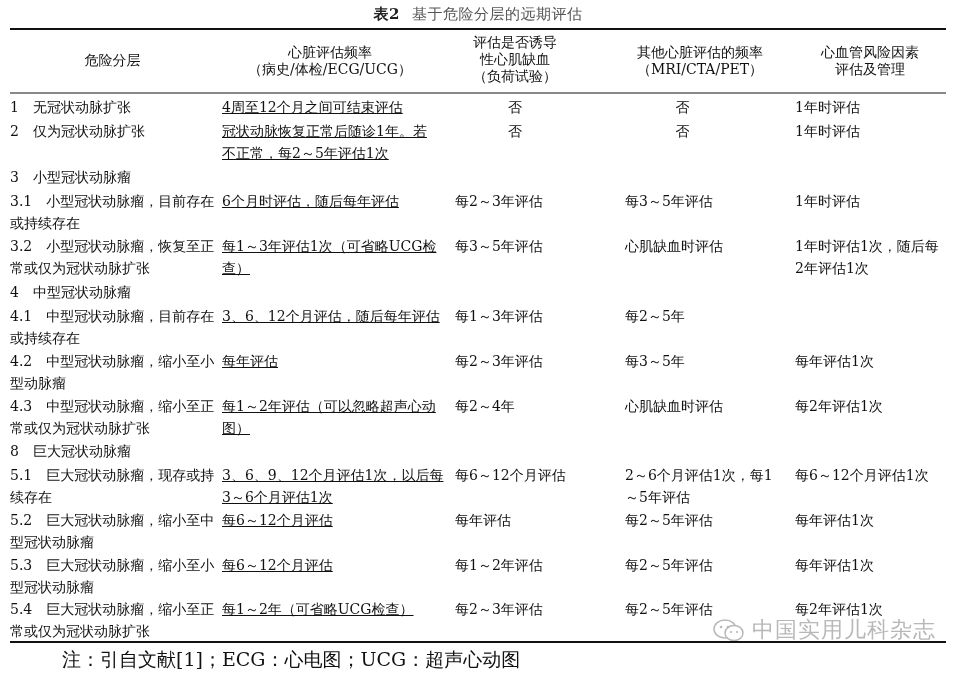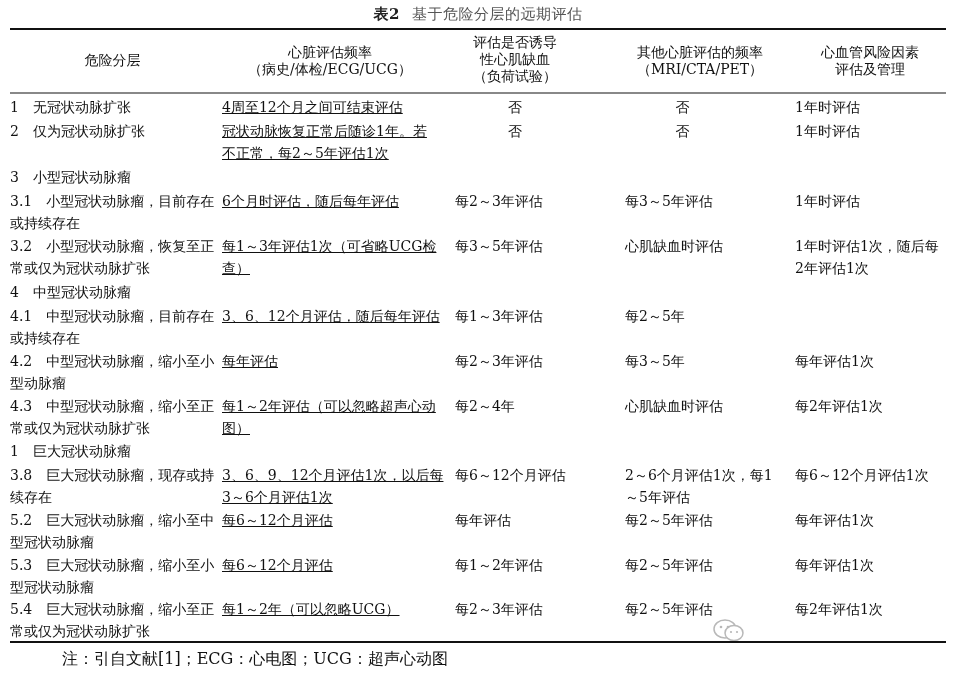--- a/index.html
+++ b/index.html
@@ -21,21 +21,21 @@
   .hcell {
     position: absolute; text-align: center; line-height: 17px; font-size: 14px;
   }
   .cell { position: absolute; line-height: 22px; font-size: 14px; white-space: nowrap; }
   .c1 { left: 10px; width: 205px; white-space: normal; }
   .c2 { left: 222px; width: 228px; white-space: normal; text-decoration: underline; }
   .c3 { left: 455px; width: 165px; }
   .c4 { left: 625px; width: 165px; white-space: normal; }
   .c5 { left: 795px; width: 150px; white-space: normal; }
   .ctr { text-align: center; }
-  .note { position: absolute; left: 62px; top: 650px; font-size: 16px; line-height: 18px; }
+  .note { position: absolute; left: 62px; top: 650px; font-size: 19px; line-height: 18px; }
   .watermark {
     position: absolute; left: 712px; top: 618px; font-size: 22px; color: #b8b8b8;
     font-family: "DejaVu Sans", sans-serif; letter-spacing: 1px; line-height: 24px;
     display: flex; align-items: center;
   }
   .wm-icon { width: 34px; height: 24px; margin-right: 6px; }
 </style>
 </head>
 <body>
 
@@ -120,25 +120,25 @@
 
   <div>
     <div class="cell c1" style="top:395px">4.3　中型冠状动脉瘤，缩小至正常或仅为冠状动脉扩张</div>
     <div class="cell c2" style="top:395px">每1～2年评估（可以忽略超声心动图）</div>
     <div class="cell c3" style="top:395px">每2～4年</div>
     <div class="cell c4" style="top:395px">心肌缺血时评估</div>
     <div class="cell c5" style="top:395px">每2年评估1次</div>
   </div>
 
   <div>
-    <div class="cell c1" style="top:440px">1　巨大冠状动脉瘤</div>
+    <div class="cell c1" style="top:440px">8　巨大冠状动脉瘤</div>
   </div>
 
   <div>
-    <div class="cell c1" style="top:464px">3.8　巨大冠状动脉瘤，现存或持续存在</div>
+    <div class="cell c1" style="top:464px">5.1　巨大冠状动脉瘤，现存或持续存在</div>
     <div class="cell c2" style="top:464px">3、6、9、12个月评估1次，以后每3～6个月评估1次</div>
     <div class="cell c3" style="top:464px">每6～12个月评估</div>
     <div class="cell c4" style="top:464px;width:158px">2～6个月评估1次，每1～5年评估</div>
     <div class="cell c5" style="top:464px;width:155px">每6～12个月评估1次</div>
   </div>
 
   <div>
     <div class="cell c1" style="top:509px">5.2　巨大冠状动脉瘤，缩小至中型冠状动脉瘤</div>
     <div class="cell c2" style="top:509px">每6～12个月评估</div>
     <div class="cell c3" style="top:509px">每年评估</div>
@@ -149,33 +149,34 @@
   <div>
     <div class="cell c1" style="top:554px">5.3　巨大冠状动脉瘤，缩小至小型冠状动脉瘤</div>
     <div class="cell c2" style="top:554px">每6～12个月评估</div>
     <div class="cell c3" style="top:554px">每1～2年评估</div>
     <div class="cell c4" style="top:554px">每2～5年评估</div>
     <div class="cell c5" style="top:554px">每年评估1次</div>
   </div>
 
   <div>
     <div class="cell c1" style="top:598px">5.4　巨大冠状动脉瘤，缩小至正常或仅为冠状动脉扩张</div>
-    <div class="cell c2" style="top:598px">每1～2年（可以忽略UCG）</div>
+    <div class="cell c2" style="top:598px">每1～2年（可省略UCG检查）</div>
     <div class="cell c3" style="top:598px">每2～3年评估</div>
     <div class="cell c4" style="top:598px">每2～5年评估</div>
     <div class="cell c5" style="top:598px">每2年评估1次</div>
   </div>
 </div>
 
 <div class="watermark">
   <svg class="wm-icon" viewBox="0 0 34 24">
     <ellipse cx="13" cy="11" rx="11" ry="9" fill="none" stroke="#b8b8b8" stroke-width="1.5"></ellipse>
     <ellipse cx="22" cy="15" rx="9" ry="7.5" fill="#fff" stroke="#b8b8b8" stroke-width="1.5"></ellipse>
     <circle cx="9" cy="9" r="1.3" fill="#b8b8b8"></circle>
     <circle cx="16" cy="9" r="1.3" fill="#b8b8b8"></circle>
     <circle cx="19" cy="14" r="1.1" fill="#b8b8b8"></circle>
     <circle cx="25" cy="14" r="1.1" fill="#b8b8b8"></circle>
   </svg>
+  <span>中国实用儿科杂志</span>
 </div>
 
 <div class="rule rule-bottom"></div>
 
 <div class="note">注：引自文献[1]；ECG：心电图；UCG：超声心动图</div>
 
 </body></html>

